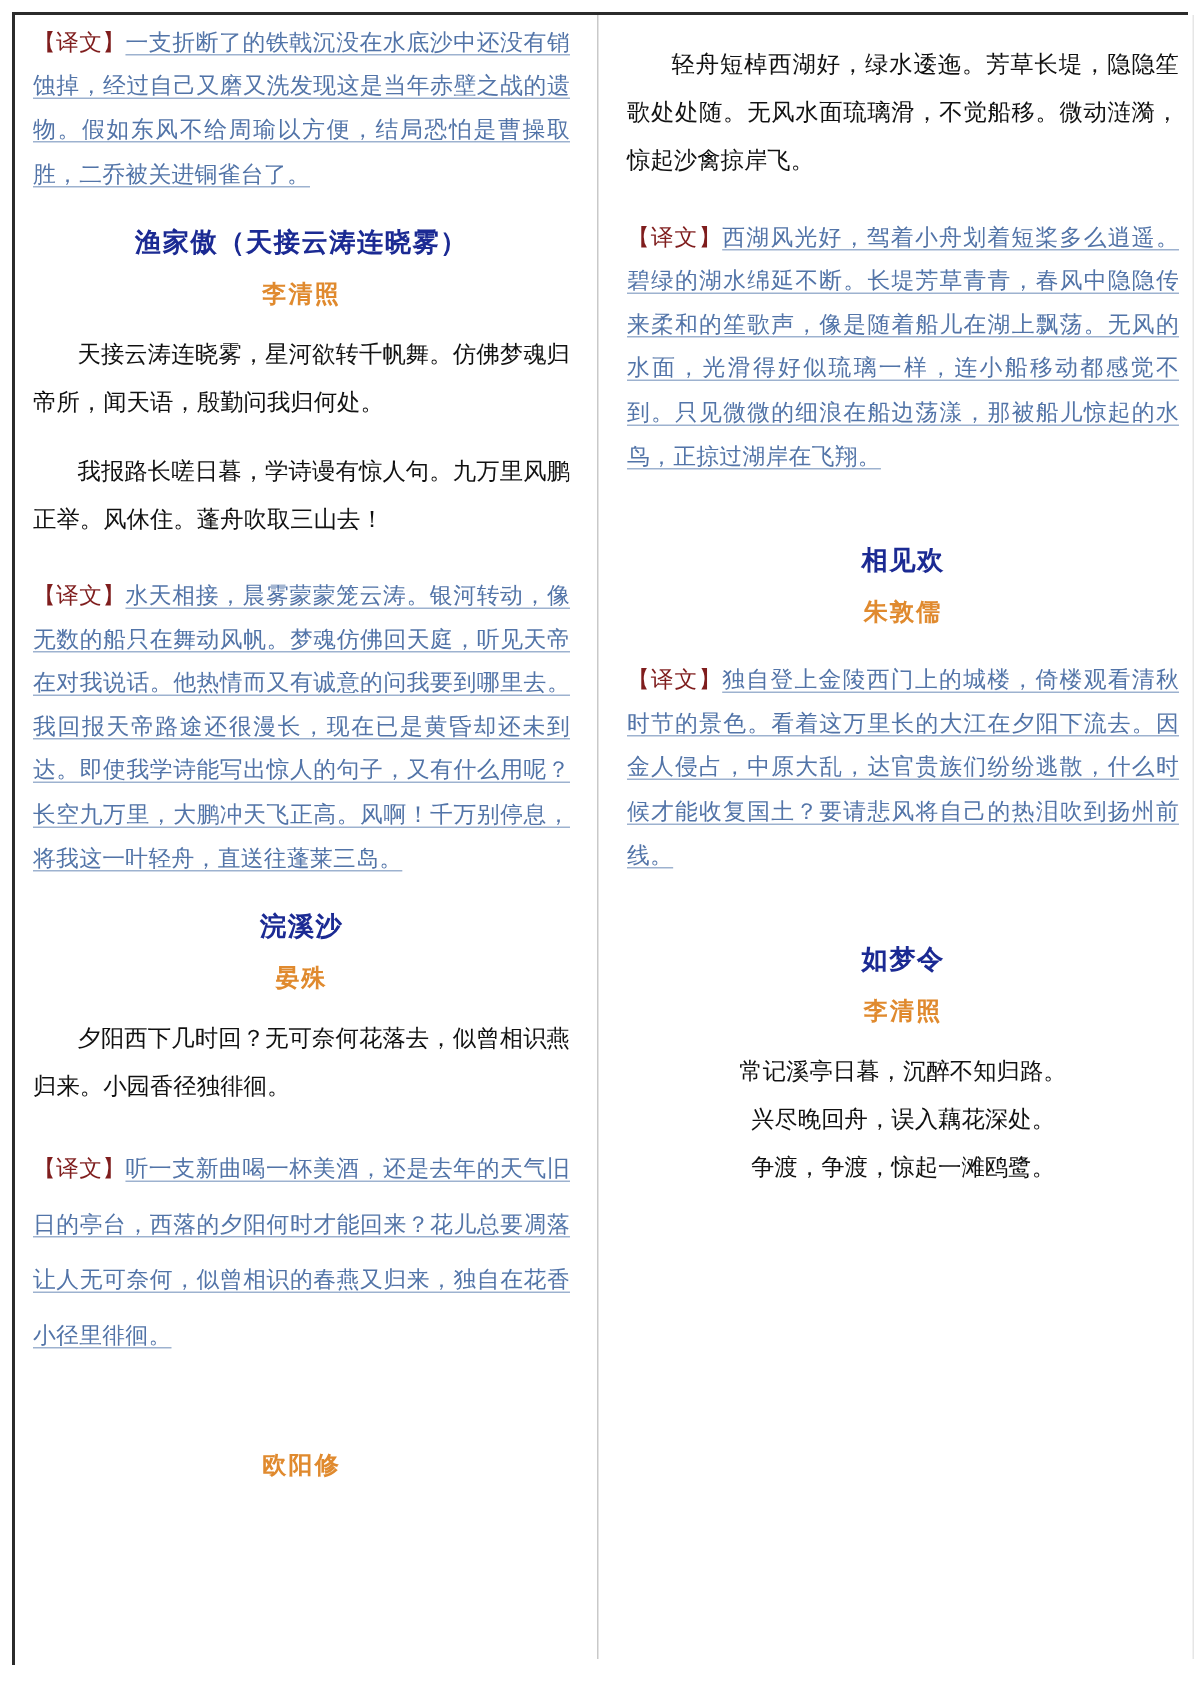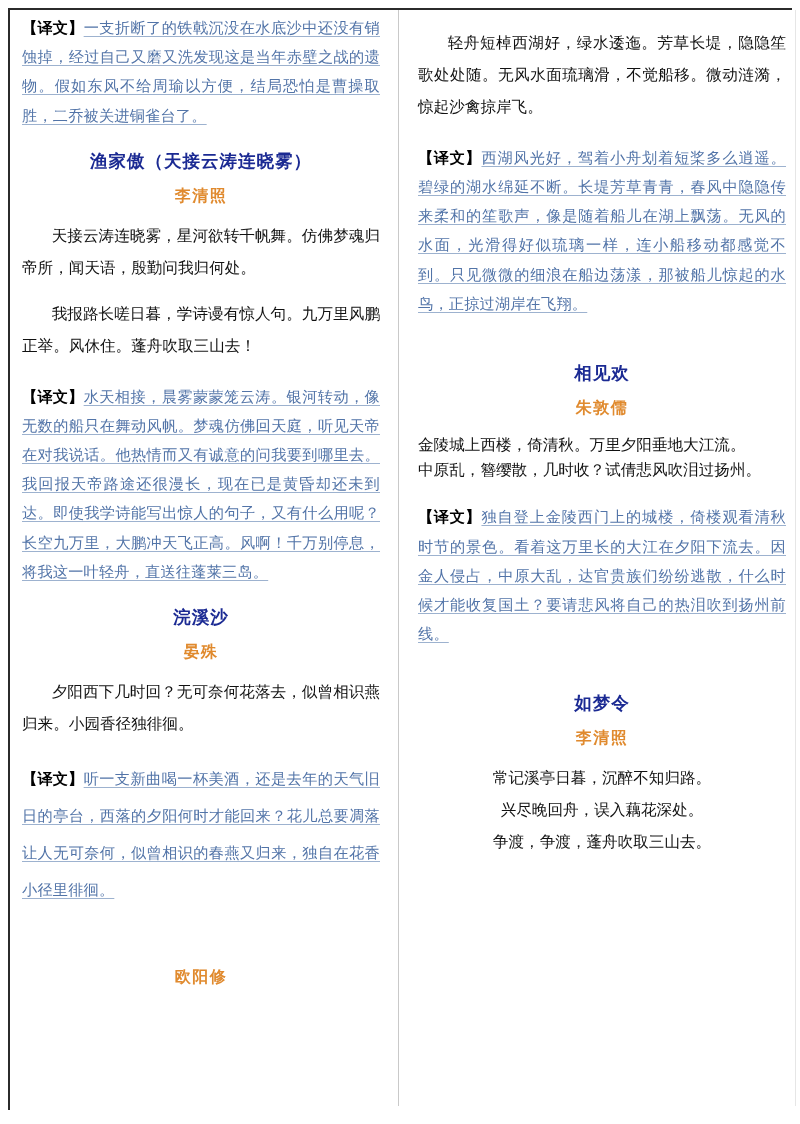--- a/index.html
+++ b/index.html
@@ -81,22 +81,22 @@
   .trans-block {
     margin: 0 0 14px 0;
     font-size: 15.2px;
     line-height: 1.92;
     color: #5274a8;
     text-align: justify;
     text-justify: inter-ideograph;
     letter-spacing: .2px;
   }
   .trans-block .tag {
-    color: #000000;
-    font-weight: bold;
+    color: #7f1d1d;
+    font-weight: normal;
     letter-spacing: 0;
     text-decoration: none;
   }
   .trans-block .body {
     text-decoration: underline;
     text-decoration-color: #9db2cf;
     text-underline-offset: 3px;
     text-decoration-thickness: 1px;
   }
   .trans-block.loose {
@@ -211,39 +211,35 @@
       <div class="spacer-md"></div>
 
       <p class="trans-block">
         <span class="tag">【译文】</span><span class="body">西湖风光好，驾着小舟划着短桨多么逍遥。碧绿的湖水绵延不断。长堤芳草青青，春风中隐隐传来柔和的笙歌声，像是随着船儿在湖上飘荡。无风的水面，光滑得好似琉璃一样，连小船移动都感觉不到。只见微微的细浪在船边荡漾，那被船儿惊起的水鸟，正掠过湖岸在飞翔。</span>
       </p>
 
       <div class="spacer-sm"></div>
 
       <h2 class="poem-title">相见欢</h2>
       <p class="poem-author">朱敦儒</p>
-      <div class="poem-body flat">
-        <span class="ln">金陵城上西楼，倚清秋。万里夕阳垂地大江流。</span>
-        <span class="ln">中原乱，簪缨散，几时收？试倩悲风吹泪过扬州。</span>
-      </div>
 
       <div class="spacer-md"></div>
 
       <p class="trans-block">
         <span class="tag">【译文】</span><span class="body">独自登上金陵西门上的城楼，倚楼观看清秋时节的景色。看着这万里长的大江在夕阳下流去。因金人侵占，中原大乱，达官贵族们纷纷逃散，什么时候才能收复国土？要请悲风将自己的热泪吹到扬州前线。</span>
       </p>
 
       <div class="spacer-sm"></div>
 
       <h2 class="poem-title">如梦令</h2>
       <p class="poem-author">李清照</p>
       <div class="poem-body">
         <span class="ln">常记溪亭日暮，沉醉不知归路。</span>
         <span class="ln">兴尽晚回舟，误入藕花深处。</span>
-        <span class="ln">争渡，争渡，蓬舟吹取三山去。</span>
+        <span class="ln">争渡，争渡，惊起一滩鸥鹭。</span>
       </div>
 
       <div class="spacer-md"></div>
 
 
     </div>
 
   </div>
 </div>
 

